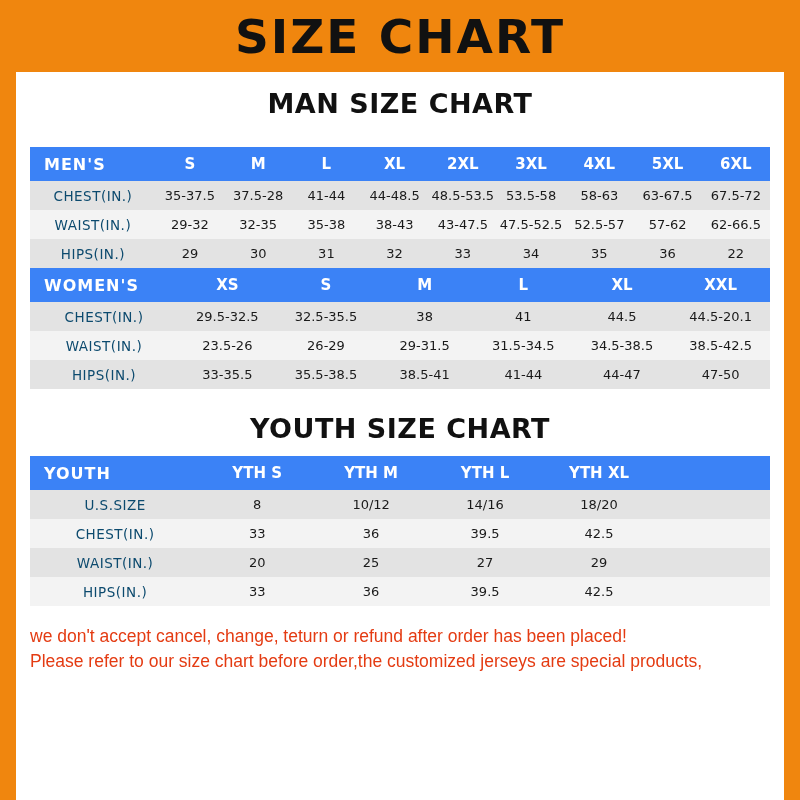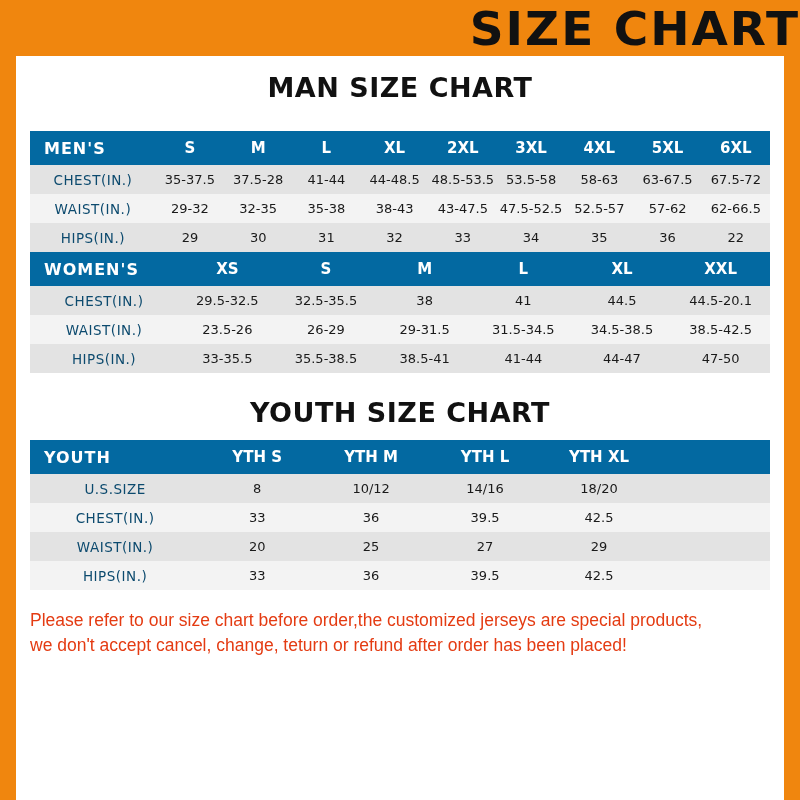--- a/index.html
+++ b/index.html
@@ -16,25 +16,25 @@
   .page {
     position: relative;
     width: 800px;
     height: 800px;
     background: #ffffff;
     box-sizing: border-box;
     border-left: 16px solid #f0860e;
     border-right: 16px solid #f0860e;
   }
   .header-banner {
-    height: 56px;
+    height: 72px;
     background: #f0860e;
     display: flex;
     align-items: center;
-    justify-content: flex-end;
+    justify-content: center;
     margin: 0 -16px;
   }
   .header-title {
     font-family: "DejaVu Sans", sans-serif;
     font-weight: bold;
     font-size: 47px;
     letter-spacing: 2px;
     color: #111111;
     line-height: 1;
   }
@@ -62,21 +62,21 @@
   table.size-table td {
     text-align: center;
     font-family: "DejaVu Sans", sans-serif;
     font-size: 13px;
     color: #1a1a1a;
     padding: 0;
     height: 29px;
     white-space: nowrap;
   }
   table.size-table thead th {
-    background: #0369a1;
+    background: #3b82f6;
     color: #ffffff;
     font-weight: bold;
     font-size: 15px;
     height: 34px;
   }
   table.size-table thead th.corner {
     text-align: left;
     padding-left: 14px;
     letter-spacing: 1px;
     font-size: 16px;
@@ -287,17 +287,17 @@
           <td>39.5</td>
           <td>42.5</td>
           <td></td>
         </tr>
       </tbody>
     </table>
 
   </div>
 
   <div class="footer-note">
+    <div>we don't accept cancel, change, teturn or refund after order has been placed!</div>
     <div>Please refer to our size chart before order,the customized jerseys are special products,</div>
-    <div>we don't accept cancel, change, teturn or refund after order has been placed!</div>
   </div>
 
 </div>
 
 </body></html>

